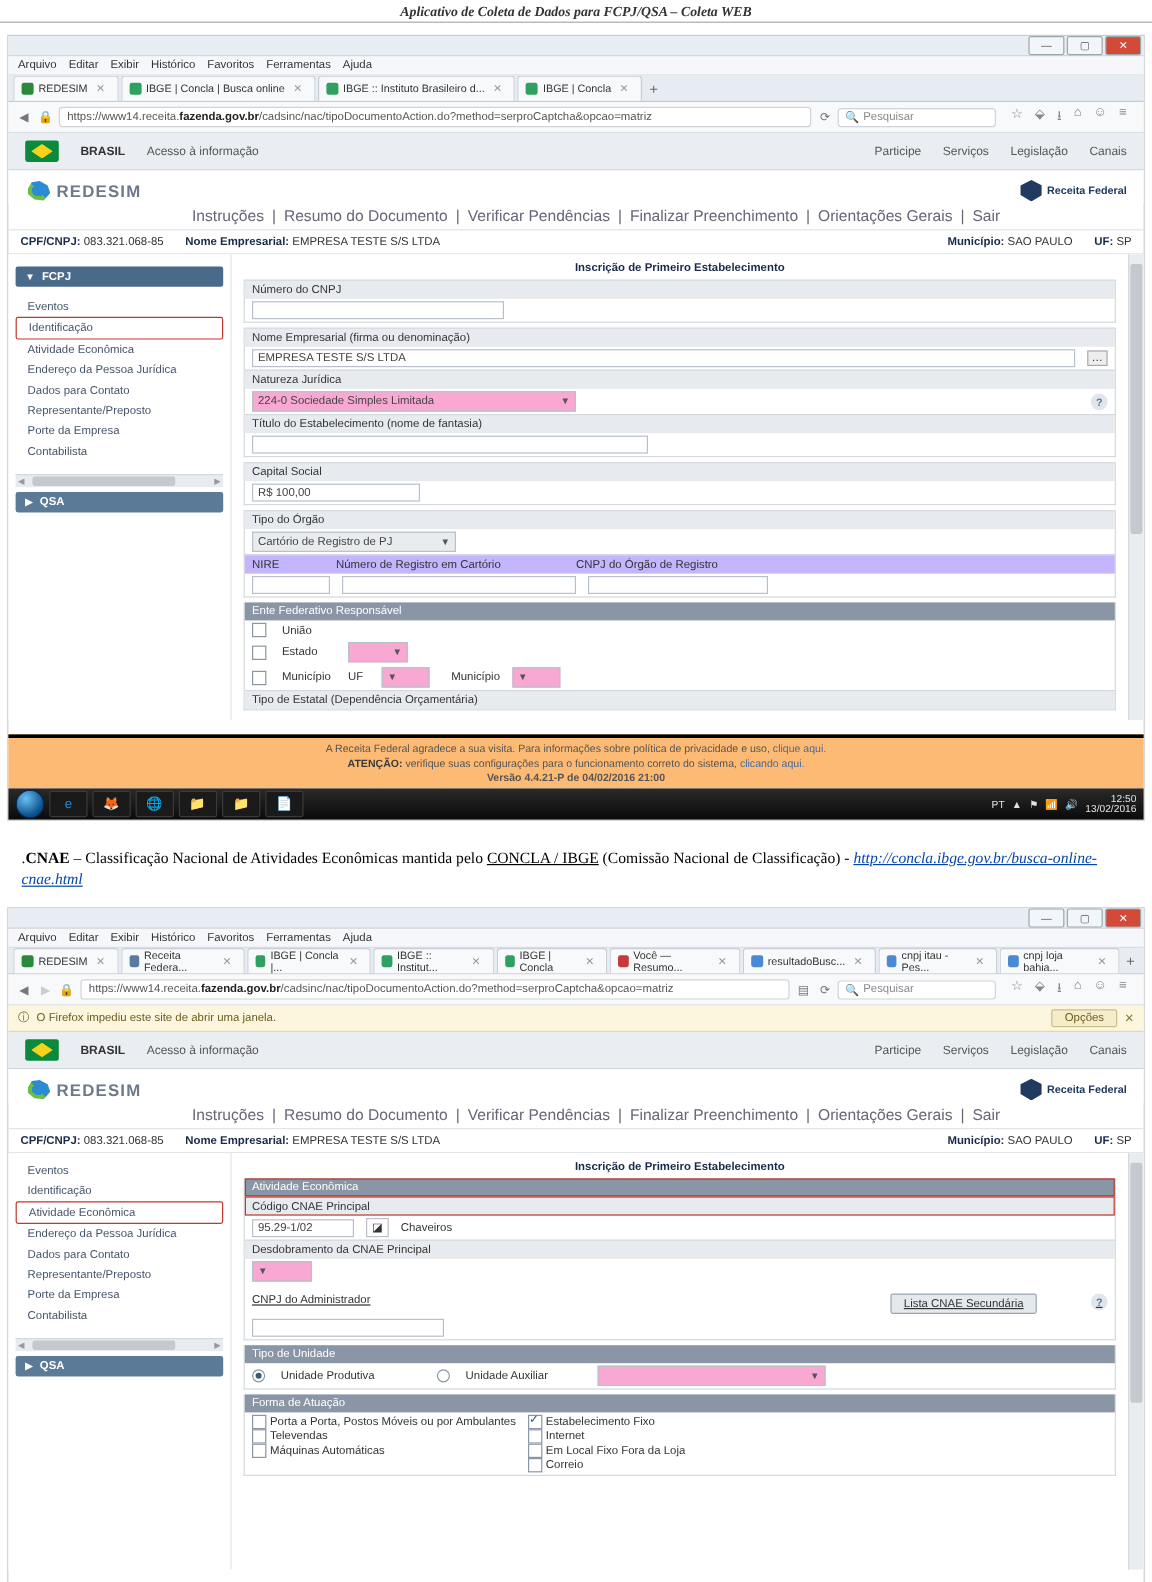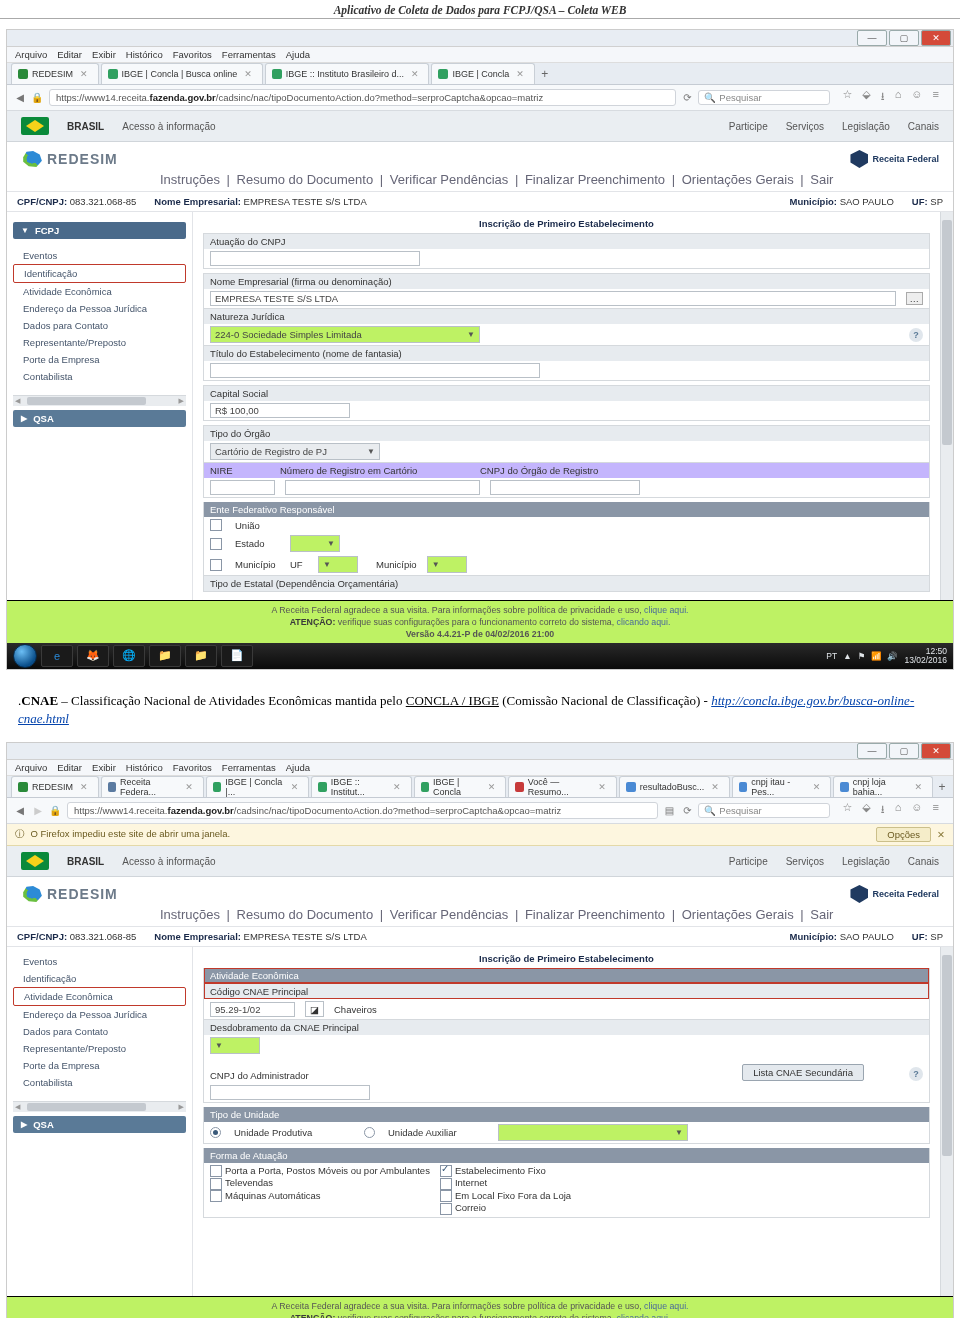--- a/index.html
+++ b/index.html
@@ -52,30 +52,30 @@
   .form { flex:1; padding:4px 10px 4px 10px; font-size:9.5px; color:#333; }
   .form-title { text-align:center; font-weight:bold; padding:2px 0 4px; color:#1a2a4a; }
   .sec-head { background:#8a96a6; color:#fff; padding:2px 6px; font-size:9.5px; }
   .sec-head.hi { outline:1px solid #c0392b; outline-offset:-1px; color:#fff; }
   .sec-sub  { background:#e7ebef; color:#333; padding:2px 6px; font-size:9.5px; border-top:1px solid #d5d9dd; }
   .sec-sub.hi { outline:1px solid #c0392b; outline-offset:-1px; }
   .fblock { border:1px solid #d5d9dd; border-top:none; margin-bottom:4px; }
   .frow { display:flex; gap:10px; padding:2px 6px; align-items:center; }
   .flabel { color:#333; }
   .finput { border:1px solid #b9c0c7; background:#fff; height:13px; padding:0 4px; display:flex; align-items:center; color:#444; }
-  .fselect { border:1px solid #b9c0c7; background:#bef264; height:15px; padding:0 4px; display:flex; align-items:center; justify-content:space-between; color:#444; }
+  .fselect { border:1px solid #b9c0c7; background:#f9a8d4; height:15px; padding:0 4px; display:flex; align-items:center; justify-content:space-between; color:#444; }
   .fselect .arr { font-size:8px; color:#555; }
   .chk { width:10px; height:10px; border:1px solid #8a96a6; display:inline-block; vertical-align:middle; margin-right:3px; background:#fff; position:relative;}
   .chk.on:after{content:"✓"; position:absolute; top:-3px; left:0; font-size:10px; color:#3a5a7a;}
   .rad { width:9px; height:9px; border:1px solid #8a96a6; border-radius:50%; display:inline-block; vertical-align:middle; margin-right:3px; background:#fff; position:relative;}
   .rad.on:after{content:""; position:absolute; inset:2px; background:#3a5a7a; border-radius:50%;}
   .help-ico { width:14px; height:14px; border-radius:50%; background:#e0e6ec; color:#5a7a97; display:flex; align-items:center; justify-content:center; font-weight:bold; font-size:9px; }
   .vscroll { width:12px; background:#e9ecef; border-left:1px solid #d5d9dd; position:relative; }
   .vscroll:before{content:""; position:absolute; top:8px; bottom:40%; left:1px; right:1px; background:#c4c9cf; border-radius:2px;}
-  .footnote { text-align:center; font-size:8.8px; color:#555; padding:4px 0 2px; line-height:1.35; background:#bef264; border-top:1px solid #000000;}
+  .footnote { text-align:center; font-size:8.8px; color:#555; padding:4px 0 2px; line-height:1.35; background:#fdba74; border-top:3px solid #000000;margin-top:12px;}
   .footnote .warn { font-weight:bold; color:#3a3a3a; }
   .footnote a { color:#4a6a9a; }
   .taskbar { height:26px; background:linear-gradient(#2a2a2a,#0a0a0a); display:flex; align-items:center; justify-content:space-between; padding:0 6px; }
   .tb-left { display:flex; align-items:center; gap:4px; }
   .orb { width:22px; height:22px; border-radius:50%; background:radial-gradient(circle at 35% 30%,#6bbef5,#0a4e8a 70%); border:1px solid #062a4a; }
   .tb-app { width:30px; height:20px; border:1px solid #3a3a3a; border-radius:2px; background:#1a1a1a; display:flex; align-items:center; justify-content:center; color:#e7a33a; font-size:11px;}
   .tb-right { display:flex; align-items:center; gap:6px; color:#e0e4e8; font-size:8.5px; }
   .tb-clock { text-align:right; line-height:1; }
   .body-text { font-family:"Times New Roman", serif; font-size:13px; color:#000; padding:16px 18px 4px; line-height:1.4; }
   .body-text .u { text-decoration:underline; }
@@ -204,21 +204,21 @@
               <span class="chev">▶</span>
               <span>QSA</span>
             </div>
         </div>
         <div class="scroll"></div>
       </div>
       <div class="main">
         <div class="form">
           <div class="form-title">Inscrição de Primeiro Estabelecimento</div>
           <div class="fblock">
-            <div class="sec-sub">Atuação do CNPJ</div>
+            <div class="sec-sub">Número do CNPJ</div>
             <div class="frow">
                 <div class="finput" style="width:200px"></div>
               </div>
           </div>
           <div class="fblock">
             <div class="sec-sub">Nome Empresarial (firma ou denominação)</div>
             <div class="frow">
                 <div class="finput" style="flex:1">EMPRESA TESTE S/S LTDA</div>
                 <span style="border:1px solid #aaa;padding:0 3px;background:#eee;">…</span>
               </div>
@@ -483,21 +483,21 @@
               <div class="finput" style="width:75px">95.29-1/02</div>
               <div class="chav-box">◪</div>
               <span class="flabel">Chaveiros</span>
             </div>
             <div class="sec-sub">Desdobramento da CNAE Principal</div>
             <div class="frow">
                 <div class="fselect" style="width:40px">
                   <span class="arr">▼</span>
                 </div>
               </div>
-            <div class="frow" style="padding-top:8px;align-items:flex-end;">
+            <div class="frow" style="padding-top:8px;align-items:flex-start;text-decoration:underline;">
               <span class="flabel" style="width:140px">CNPJ do Administrador</span>
               <div style="flex:1"></div>
               <div class="btn-box">Lista CNAE Secundária</div>
               <div style="width:25px"></div>
               <div class="help-ico">?</div>
             </div>
             <div class="frow">
                 <div class="finput" style="width:150px"></div>
               </div>
           </div>

